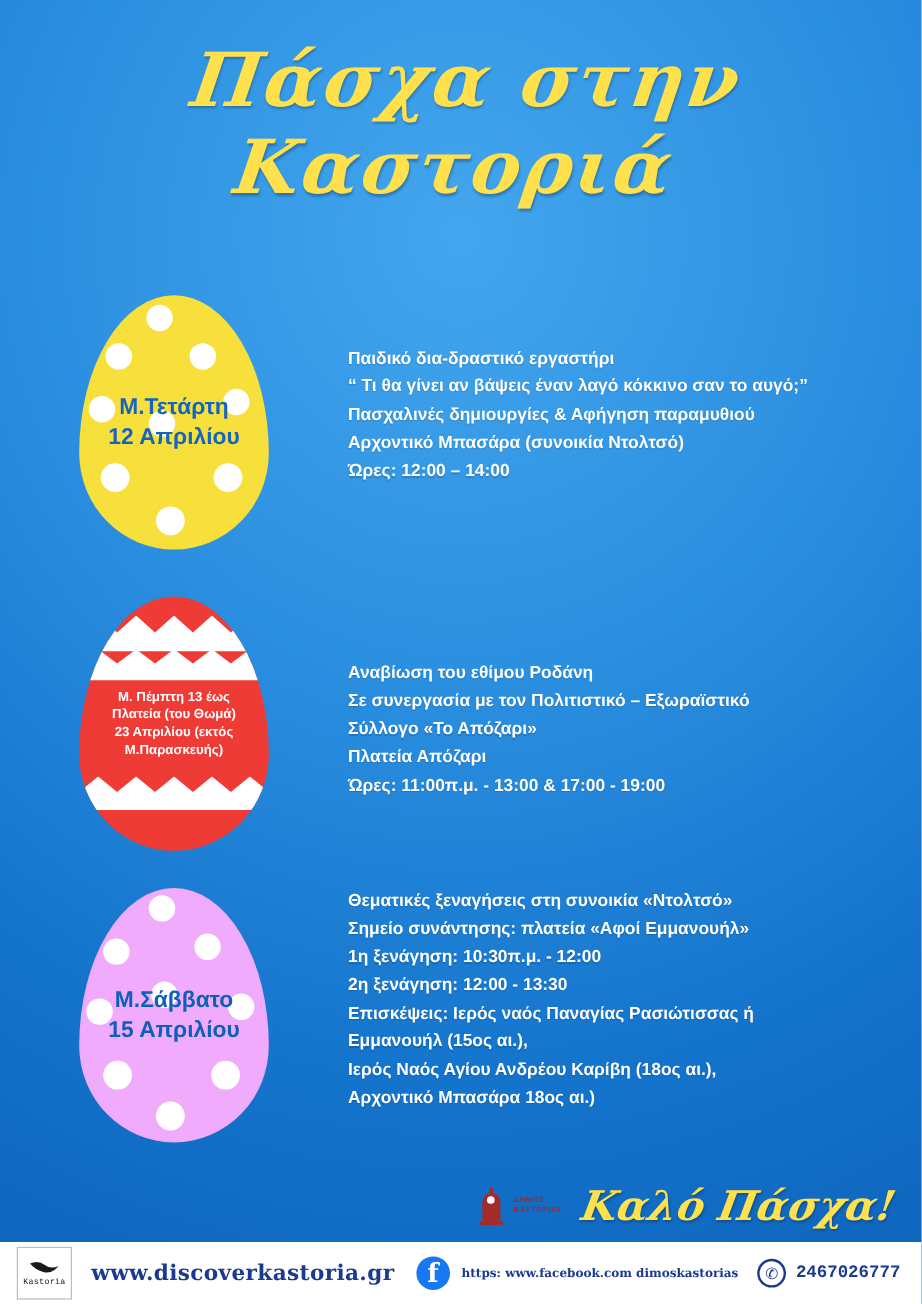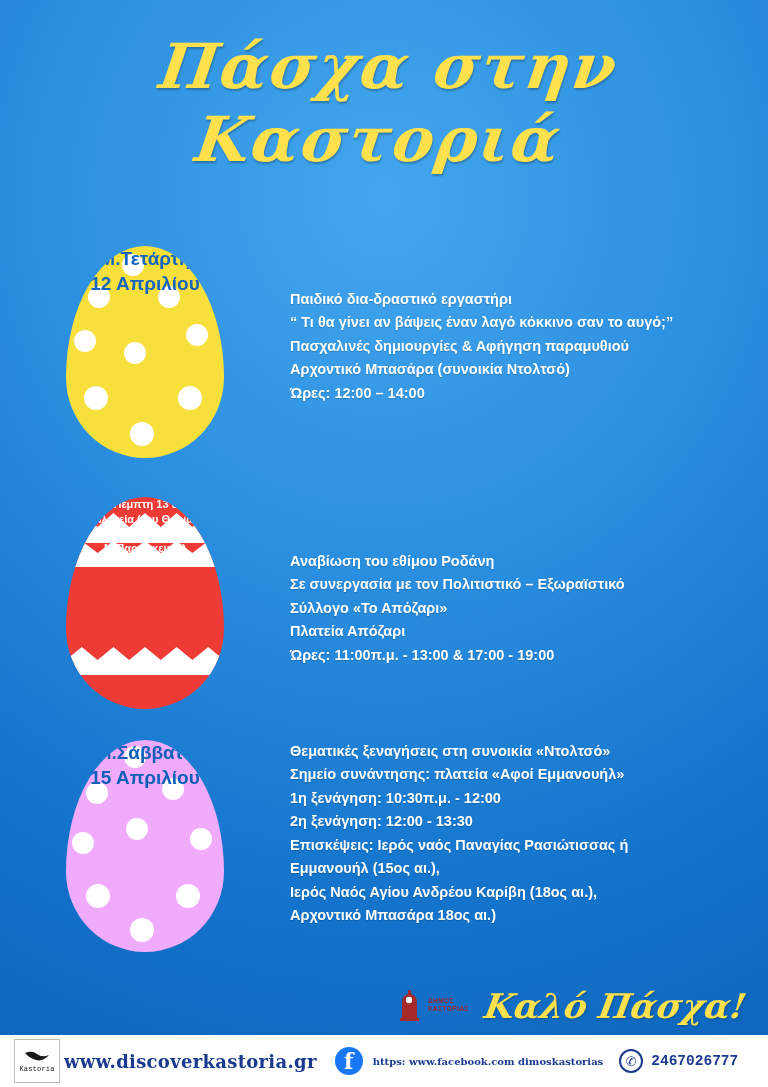--- a/index.html
+++ b/index.html
@@ -50,20 +50,21 @@
     justify-content: center;
   }
 
   .egg {
     position: relative;
     width: 158px;
     height: 212px;
     border-radius: 50% 50% 50% 50% / 62% 62% 38% 38%;
     overflow: hidden;
     display: flex;
+    align-items: center;
     justify-content: center;
   }
   .egg-0 { background: #f7e03c; }
   .egg-1 { background: #ef3b36; }
   .egg-2 { background: #f0abfc; }
 
   .dots { position: absolute; inset: 0; }
   .dots span {
     position: absolute;
     background: #ffffff;
@@ -170,21 +171,21 @@
   #kastoria-badge .bird {
     width: 26px; height: 14px;
   }
   #kastoria-badge .bname {
     font-family: Liberation Mono, monospace;
     font-size: 7px;
     color: #222;
     letter-spacing: 0.2px;
   }
   #site-url {
-    margin-left: 4px;
+    margin-left: 16px;
     font-family: "DejaVu Serif", serif;
     font-weight: bold;
     font-size: 18px;
     color: #1a3a8f;
     letter-spacing: 0.3px;
   }
   #fb-icon {
     margin-left: 18px;
     width: 28px; height: 28px;
     border-radius: 50%;

